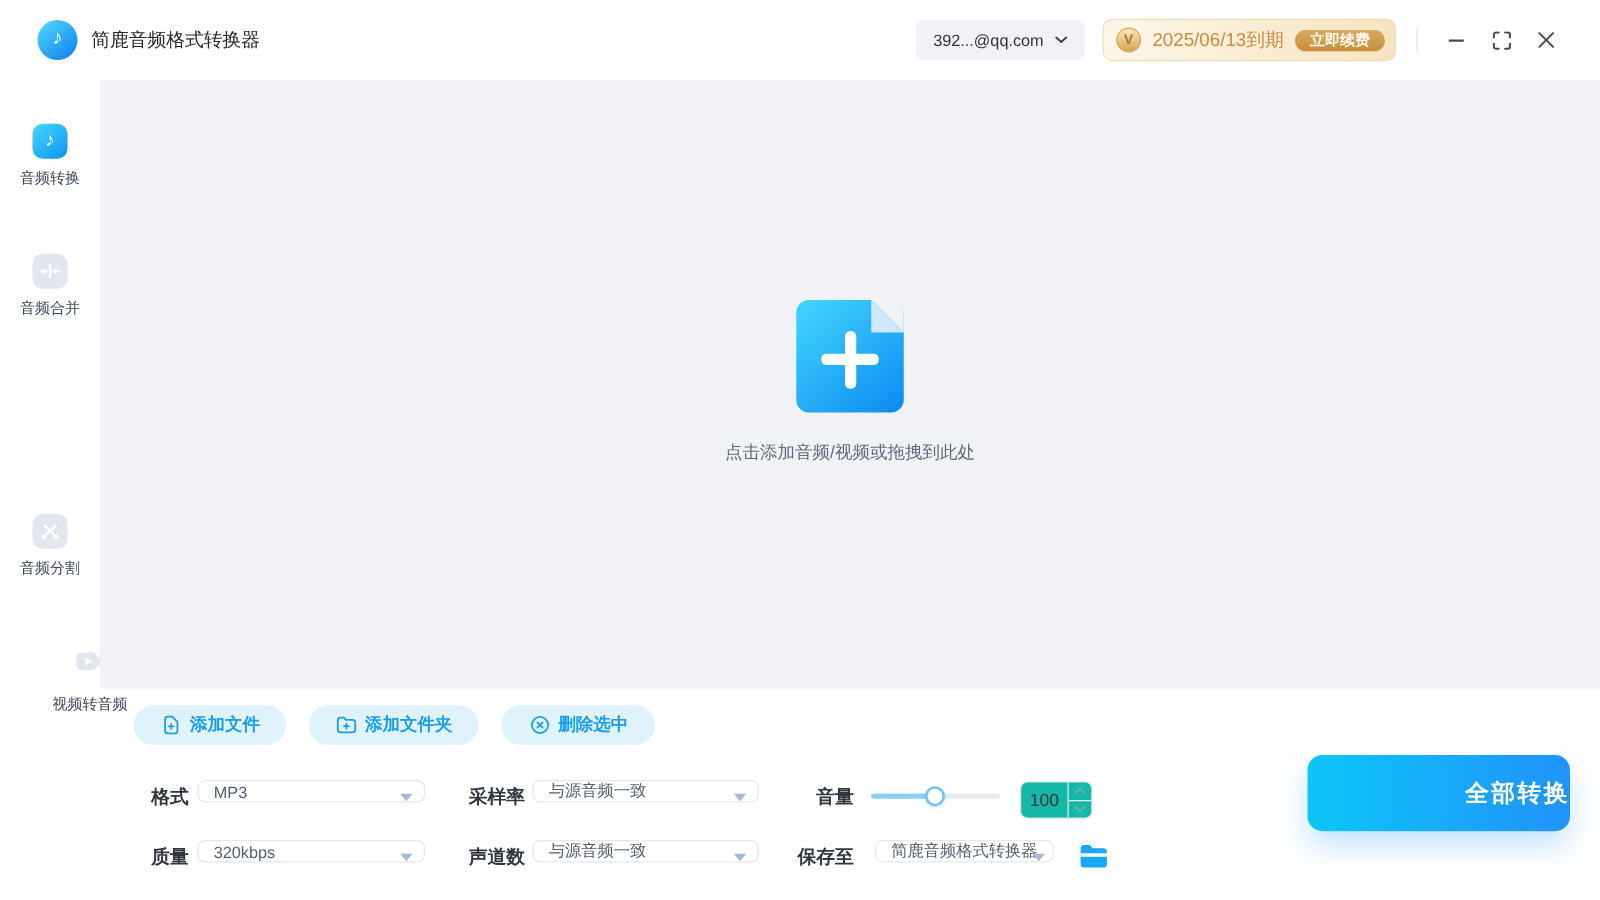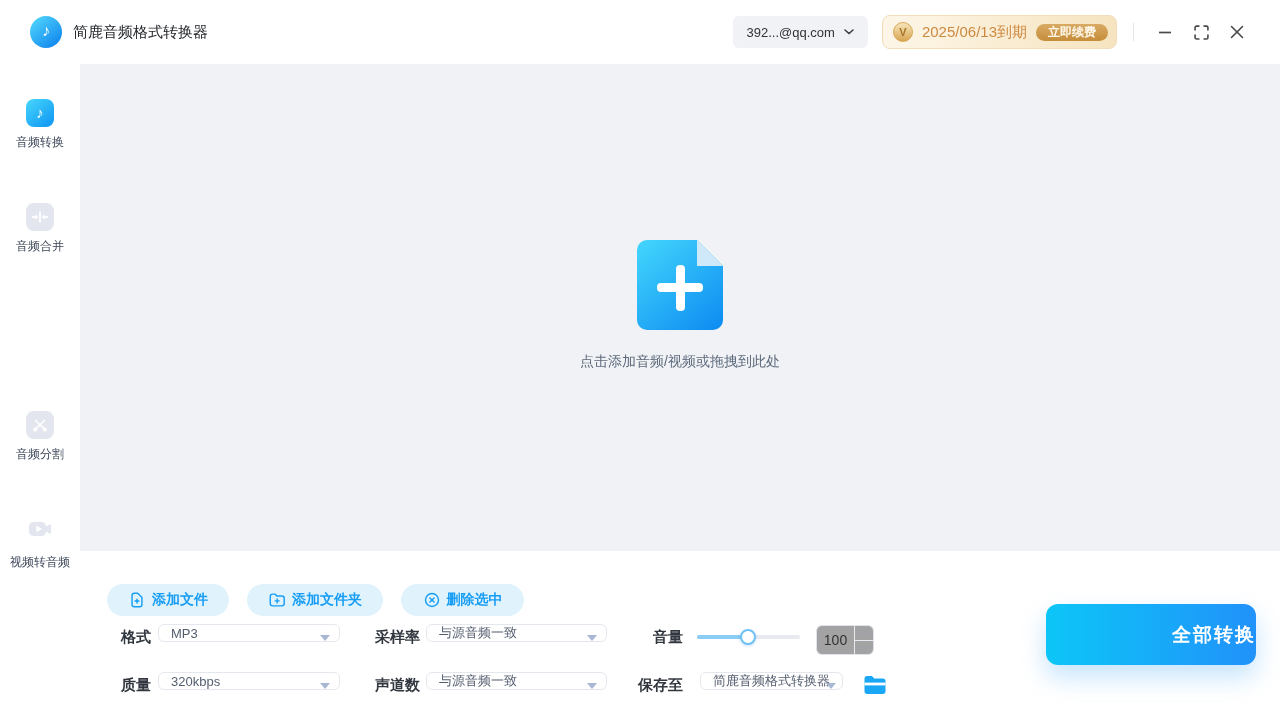--- a/index.html
+++ b/index.html
@@ -38,38 +38,38 @@
 
   
   .sidebar { position:absolute; left:0; top:64px; width:80px; height:656px; background:#fff; }
   .side-item { position:absolute; left:0; width:80px; height:62px;
                display:flex; flex-direction:column; align-items:center; gap:7px; cursor:pointer; }
   .side-item .side-label { font-size:12px; color:#3d4759; white-space:nowrap; }
   .sq-icon { width:28px; height:28px; border-radius:8px; background:#e3e6ee;
              display:flex; align-items:center; justify-content:center; }
   .sq-icon.active { background:linear-gradient(140deg,#45d4fc 5%,#0f97f3 95%); }
   .sq-icon .note { color:#fff; font-size:15px; line-height:1; transform:translateY(-1px); }
-  .i1 { top:35px; } .i2 { top:139px; } .i3 { top:243px; } .i4 { top:347px; } .i5 { top:451px; }
+  .i1 { top:35px; } .i2 { top:139px; } .i3 { top:243px; } .i4 { top:347px; } .i5 { top:451px;margin-left:32px; }
 
   
   .stage { position:absolute; left:80px; top:64px; width:1200px; height:487px; background:#f0f2f5;
            display:flex; flex-direction:column; align-items:center; cursor:pointer; }
   .drop-icon { position:relative; margin-top:176px; width:86px; height:90px; border-radius:10px;
                background:linear-gradient(140deg,#41d3fc 5%,#0f8ef2 95%); }
   .drop-icon::before { content:''; position:absolute; top:0; right:0; width:0; height:0;
                border-top:26px solid #f0f2f5; border-left:26px solid transparent; }
   .drop-icon::after  { content:''; position:absolute; top:0; right:0; width:0; height:0;
                border-bottom:26px solid #cfe9fb; border-right:26px solid transparent; }
   .plus-h, .plus-v { position:absolute; background:#fff; border-radius:4px; }
   .plus-h { width:46px; height:9px; left:20px; top:43px; }
   .plus-v { width:9px; height:46px; left:38.5px; top:24.5px; }
   .drop-hint { margin-top:23px; font-size:14px; color:#5e6b7d; }
 
   
-  .btn-pill { position:absolute; top:584px; height:32px; border-radius:16px; background:#e0f3fd;
+  .btn-pill { position:absolute; top:564px; height:32px; border-radius:16px; background:#e0f3fd;
               border:none; color:#189df5; font-size:14px; font-weight:700; cursor:pointer;
               display:flex; align-items:center; justify-content:center; gap:6px;
               font-family:inherit; }
   .bp1 { left:107px; width:122px; } .bp2 { left:247px; width:136px; } .bp3 { left:401px; width:123px; }
 
   
   .set-label { position:absolute; height:26px; display:flex; align-items:center;
                font-size:15px; font-weight:700; color:#32373f; white-space:nowrap; }
   .select { position:absolute; height:18px; background:#fff; border:1px solid #e4e7ed; border-radius:6px;
             display:flex; align-items:center; padding:0 24px 0 12px; font-size:13px; color:#545e6f;
@@ -83,21 +83,21 @@
   .lab-chan   { left:375px; top:672px; } .sel-chan   { left:426px; top:672px; width:181px; }
   .lab-save   { left:638px; top:672px; } .sel-save   { left:700px; top:672px; width:143px; padding-right:20px; }
   .sel-save .sel-arrow { right:6px; }
 
   .slider { position:absolute; left:697px; top:624px; width:103px; height:26px; cursor:pointer; }
   .track { position:absolute; left:0; top:11px; width:103px; height:4px; border-radius:2px; background:#e8eaef; }
   .track-fill { position:absolute; left:0; top:11px; width:51px; height:4px; border-radius:2px; background:#8ccdf6; }
   .handle { position:absolute; left:43px; top:5px; width:16px; height:16px; border-radius:50%;
             background:#fff; border:2px solid #6fc1f6; box-shadow:0 1px 3px rgba(40,130,220,.25); cursor:grab; }
 
-  .numbox { position:absolute; left:816px; top:625px; width:58px; height:30px; background:#a3a3a3;
+  .numbox { position:absolute; left:816px; top:625px; width:58px; height:30px; background:#14b8a6;
             border:1px solid #dfe3ea; border-radius:6px; display:flex; overflow:hidden; }
   .vol-input { width:37px; border:none; outline:none; text-align:center; font-size:14px; color:#333;
                font-family:inherit; background:transparent; }
   .spin-col { width:19px; border-left:1px solid #e8eaf0; display:flex; flex-direction:column; }
   .spin-btn { flex:1; border:none; background:transparent; cursor:pointer;
               display:flex; align-items:center; justify-content:center; padding:0; }
   .spin-btn.up { border-bottom:1px solid #e8eaf0; }
   .caret-up { width:6px; height:6px; border-left:1.5px solid #98a3b5; border-top:1.5px solid #98a3b5;
               transform:rotate(45deg) translate(1px,1px); }
   .caret-down { width:6px; height:6px; border-right:1.5px solid #98a3b5; border-bottom:1.5px solid #98a3b5;

